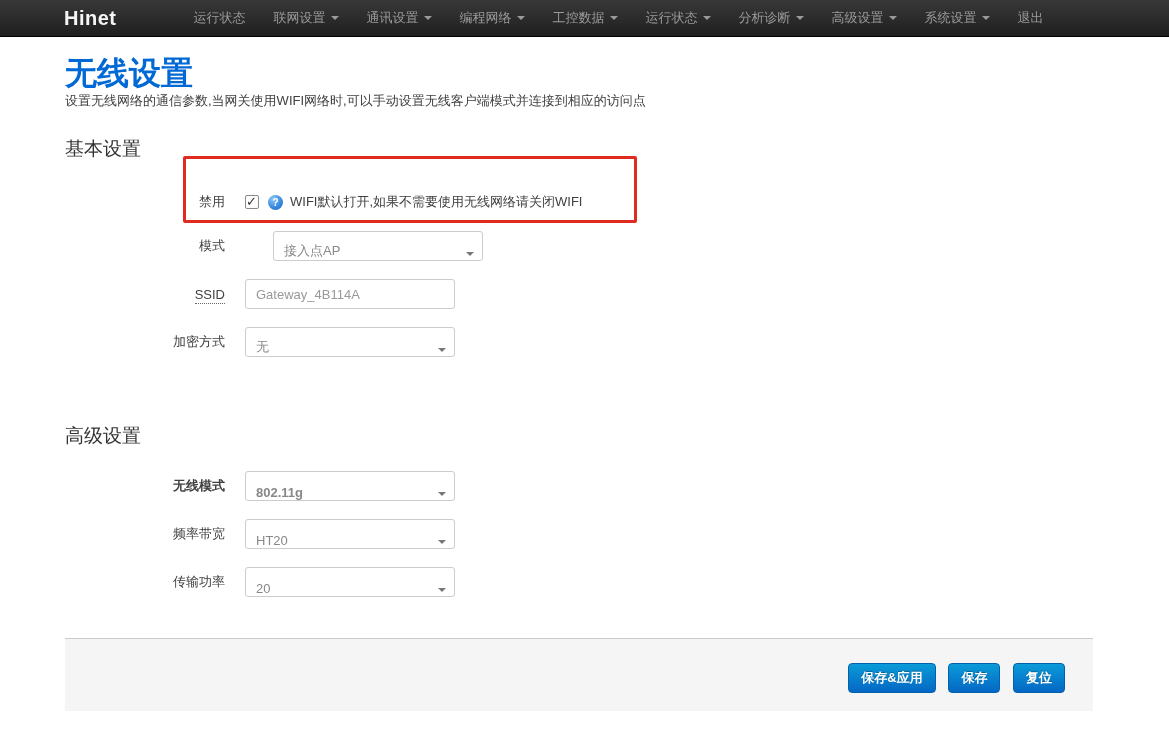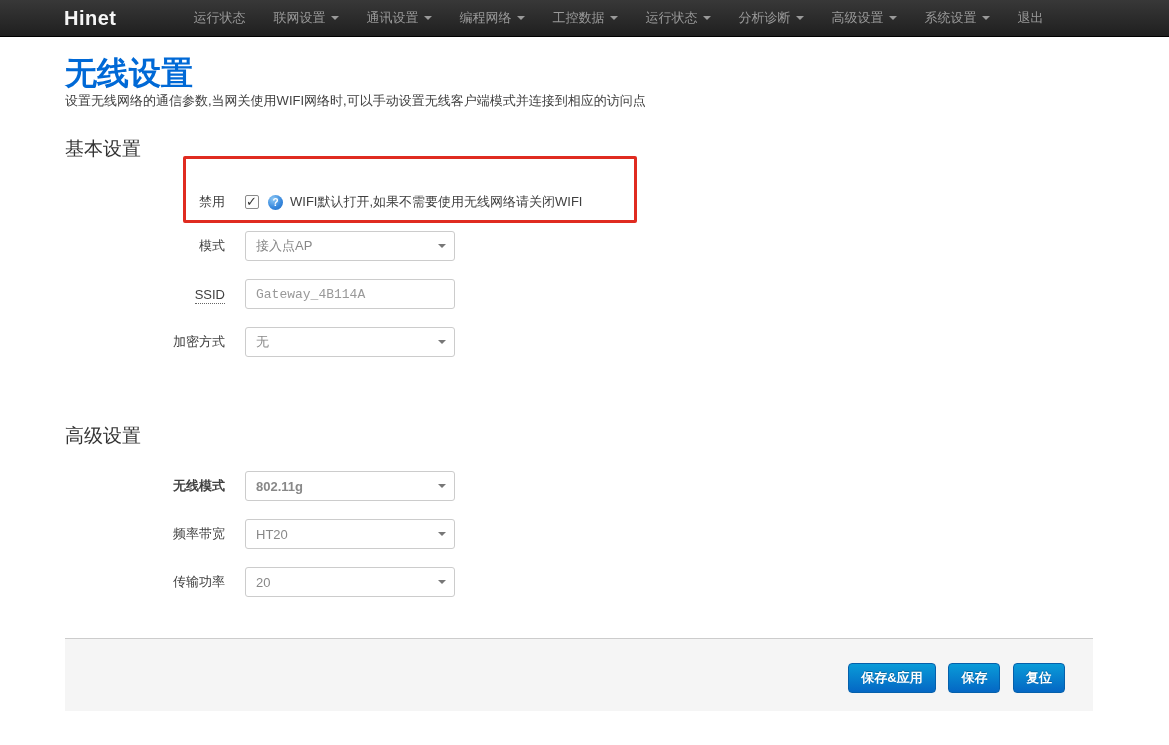--- a/index.html
+++ b/index.html
@@ -50,21 +50,21 @@
   .section-heading {
     margin: 0; font-size: 19px; line-height: 21px;
     font-weight: 400; color: #333;
   }
   .heading-basic { margin-top: 30px; }
   .heading-advanced { margin-top: 68px; }
 
   .form-row { display: flex; align-items: center; }
   .row-disable { margin-top: 33px; height: 20px; }
   .row-field { margin-top: 18px; height: 30px; }
-  .row-first-basic { margin-top: 19px; }
+  .row-first-basic { margin-top: 19px; gap: 28px; }
   .row-first-adv { margin-top: 25px; font-weight: bold; }
 
   .form-label {
     width: 180px; padding-right: 20px; text-align: right;
     color: #404040; flex: 0 0 180px;
   }
   .label-underline { border-bottom: 1px dotted #666; padding-bottom: 1px; }
 
   
   .checkbox {
@@ -84,35 +84,35 @@
     background: radial-gradient(circle at 35% 28%, #8cc8f5, #3a8ade 55%, #1c6bc4);
     color: #fff; font-size: 10px; font-weight: bold;
     text-align: center; line-height: 15px;
   }
   .help-text { margin-left: 7px; color: #404040; }
 
   
   .select-box {
     width: 210px; height: 30px;
     background: #fff; border: 1px solid #ccc; border-radius: 3px;
-    display: flex; align-items: center;
+    display: flex; align-items: flex-end;
     padding: 0 8px 0 10px; cursor: pointer;
     color: #888;
   }
   .select-value { flex: 1; overflow: hidden; white-space: nowrap; }
   .select-arrow {
     width: 0; height: 0;
     border: 4px solid transparent; border-top-color: #777;
     margin-top: 4px;
   }
   .text-input {
     width: 210px; height: 30px;
     background: #fff; border: 1px solid #ccc; border-radius: 3px;
     padding: 0 10px; color: #999; font-size: 13px;
-    font-family: Liberation Mono, monospace;
+    font-family: Liberation Sans, sans-serif;
     outline: none;
   }
 
   
   .highlight-box {
     position: absolute; left: 183px; top: 156px;
     width: 454px; height: 67px;
     border: 3px solid #e02b20; border-radius: 2px;
     pointer-events: none; z-index: 5;
   }

